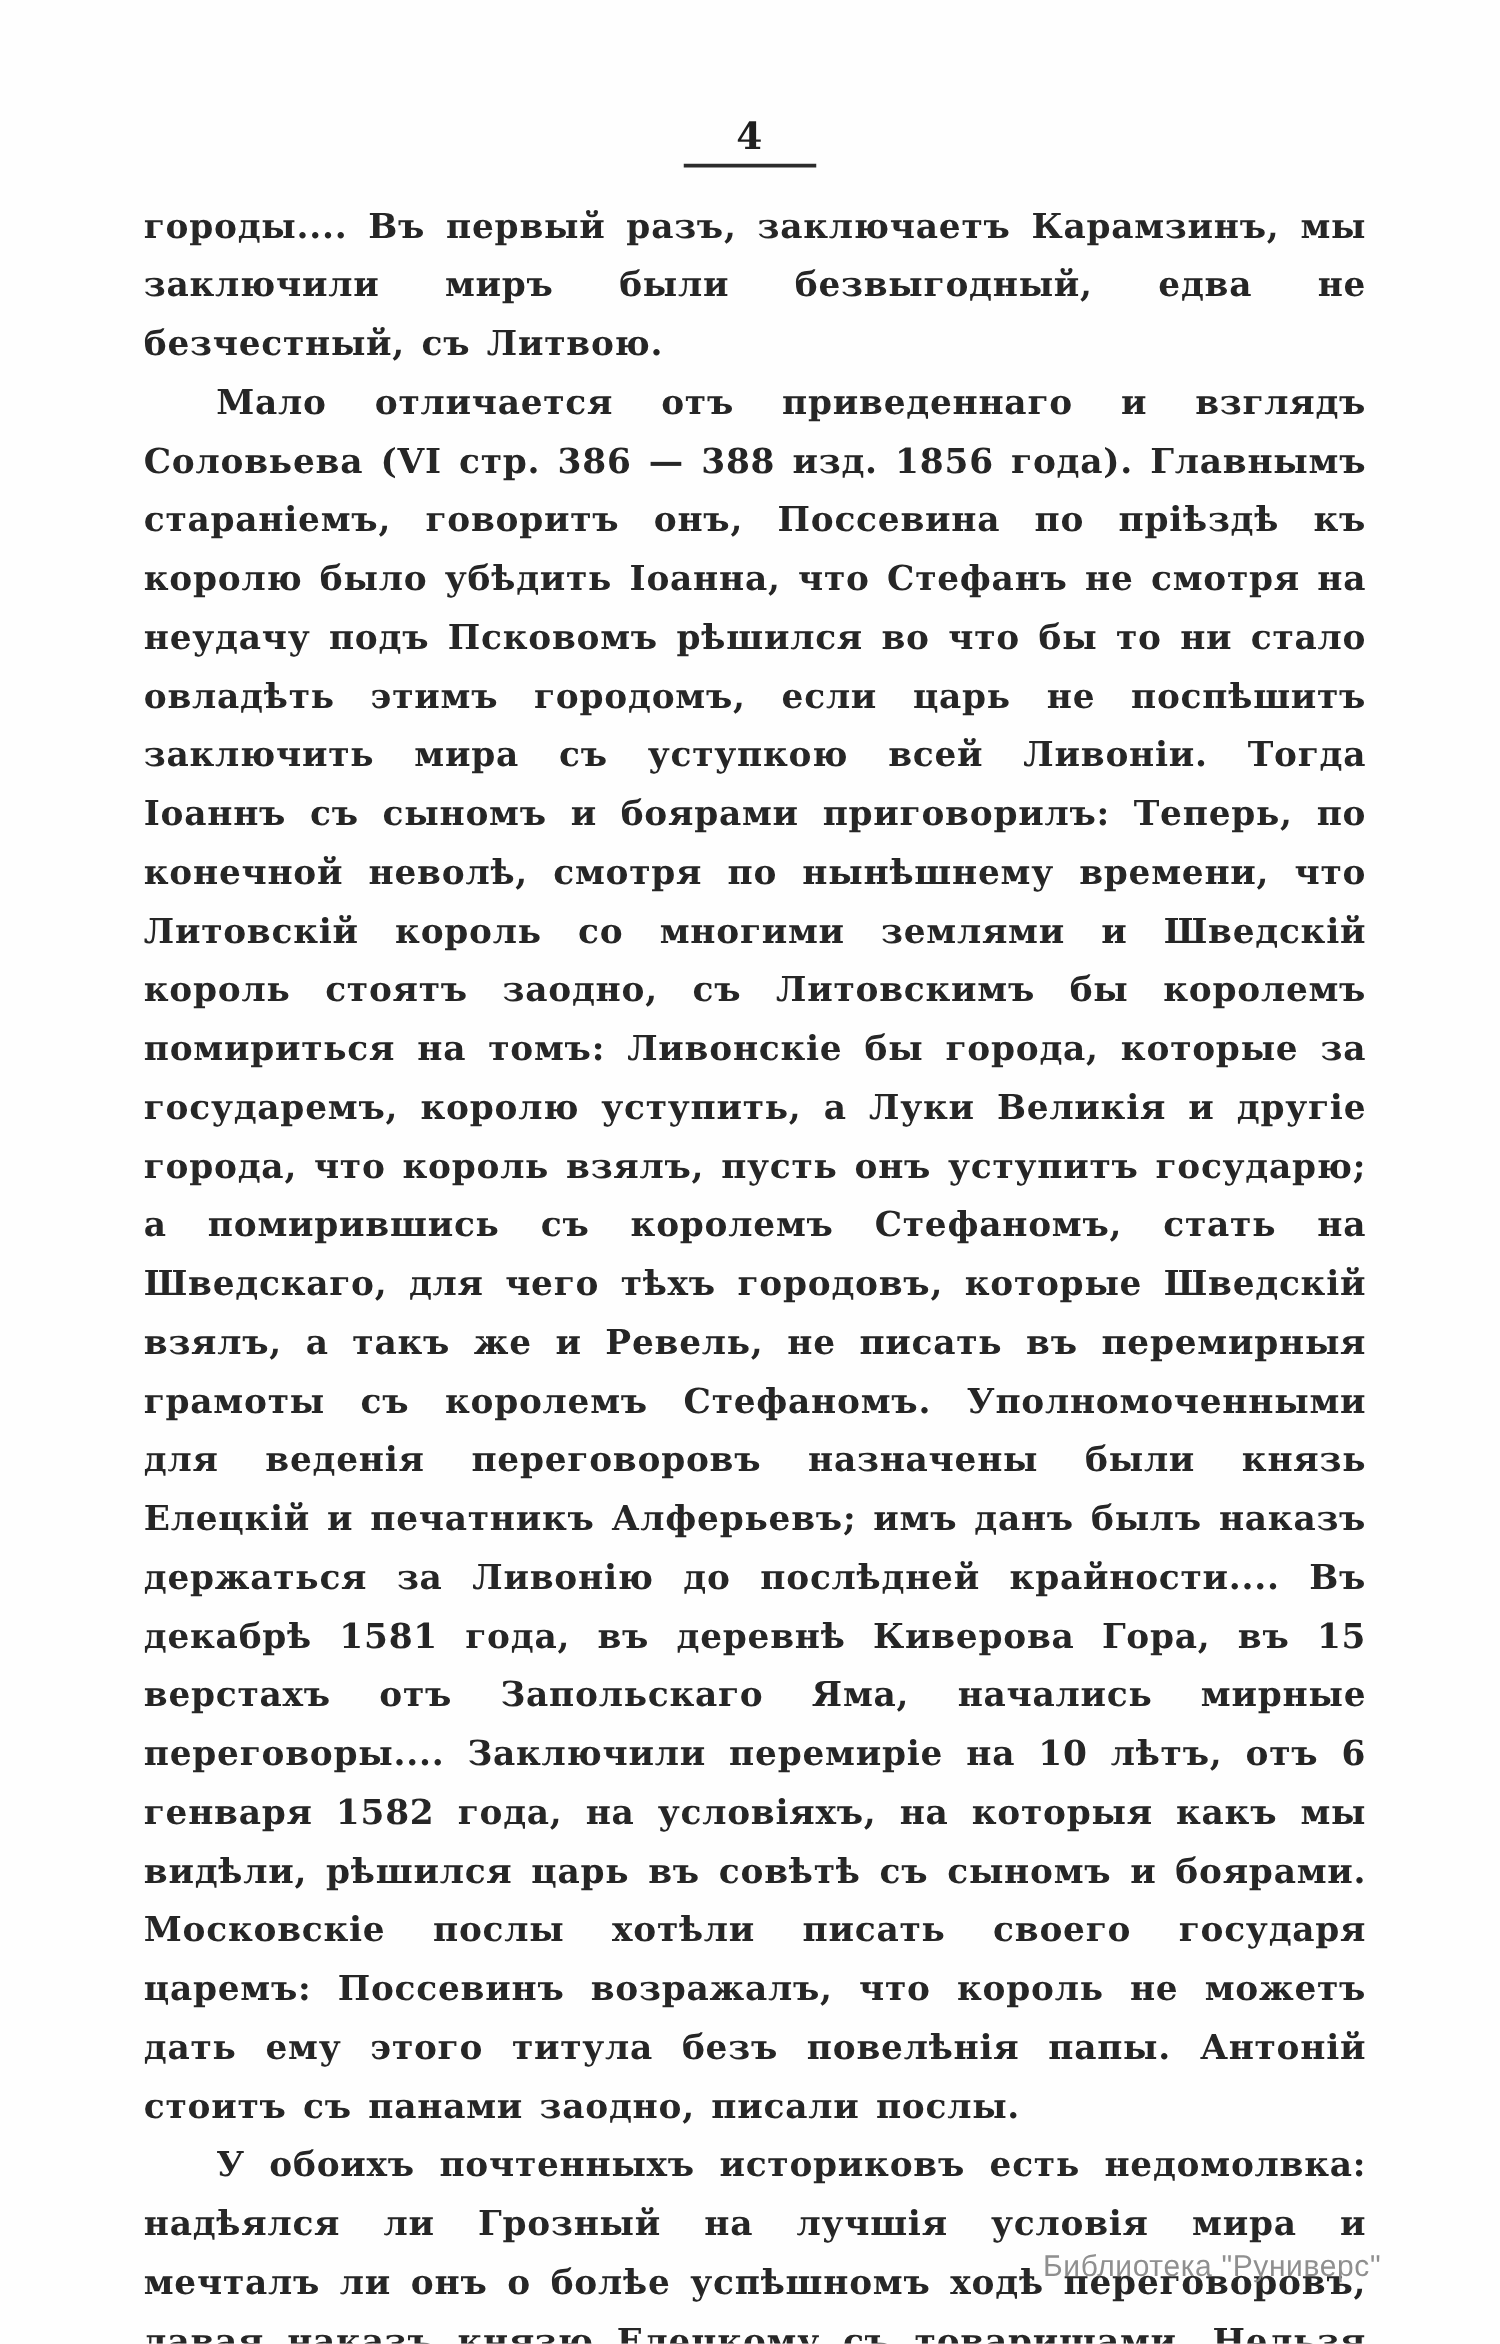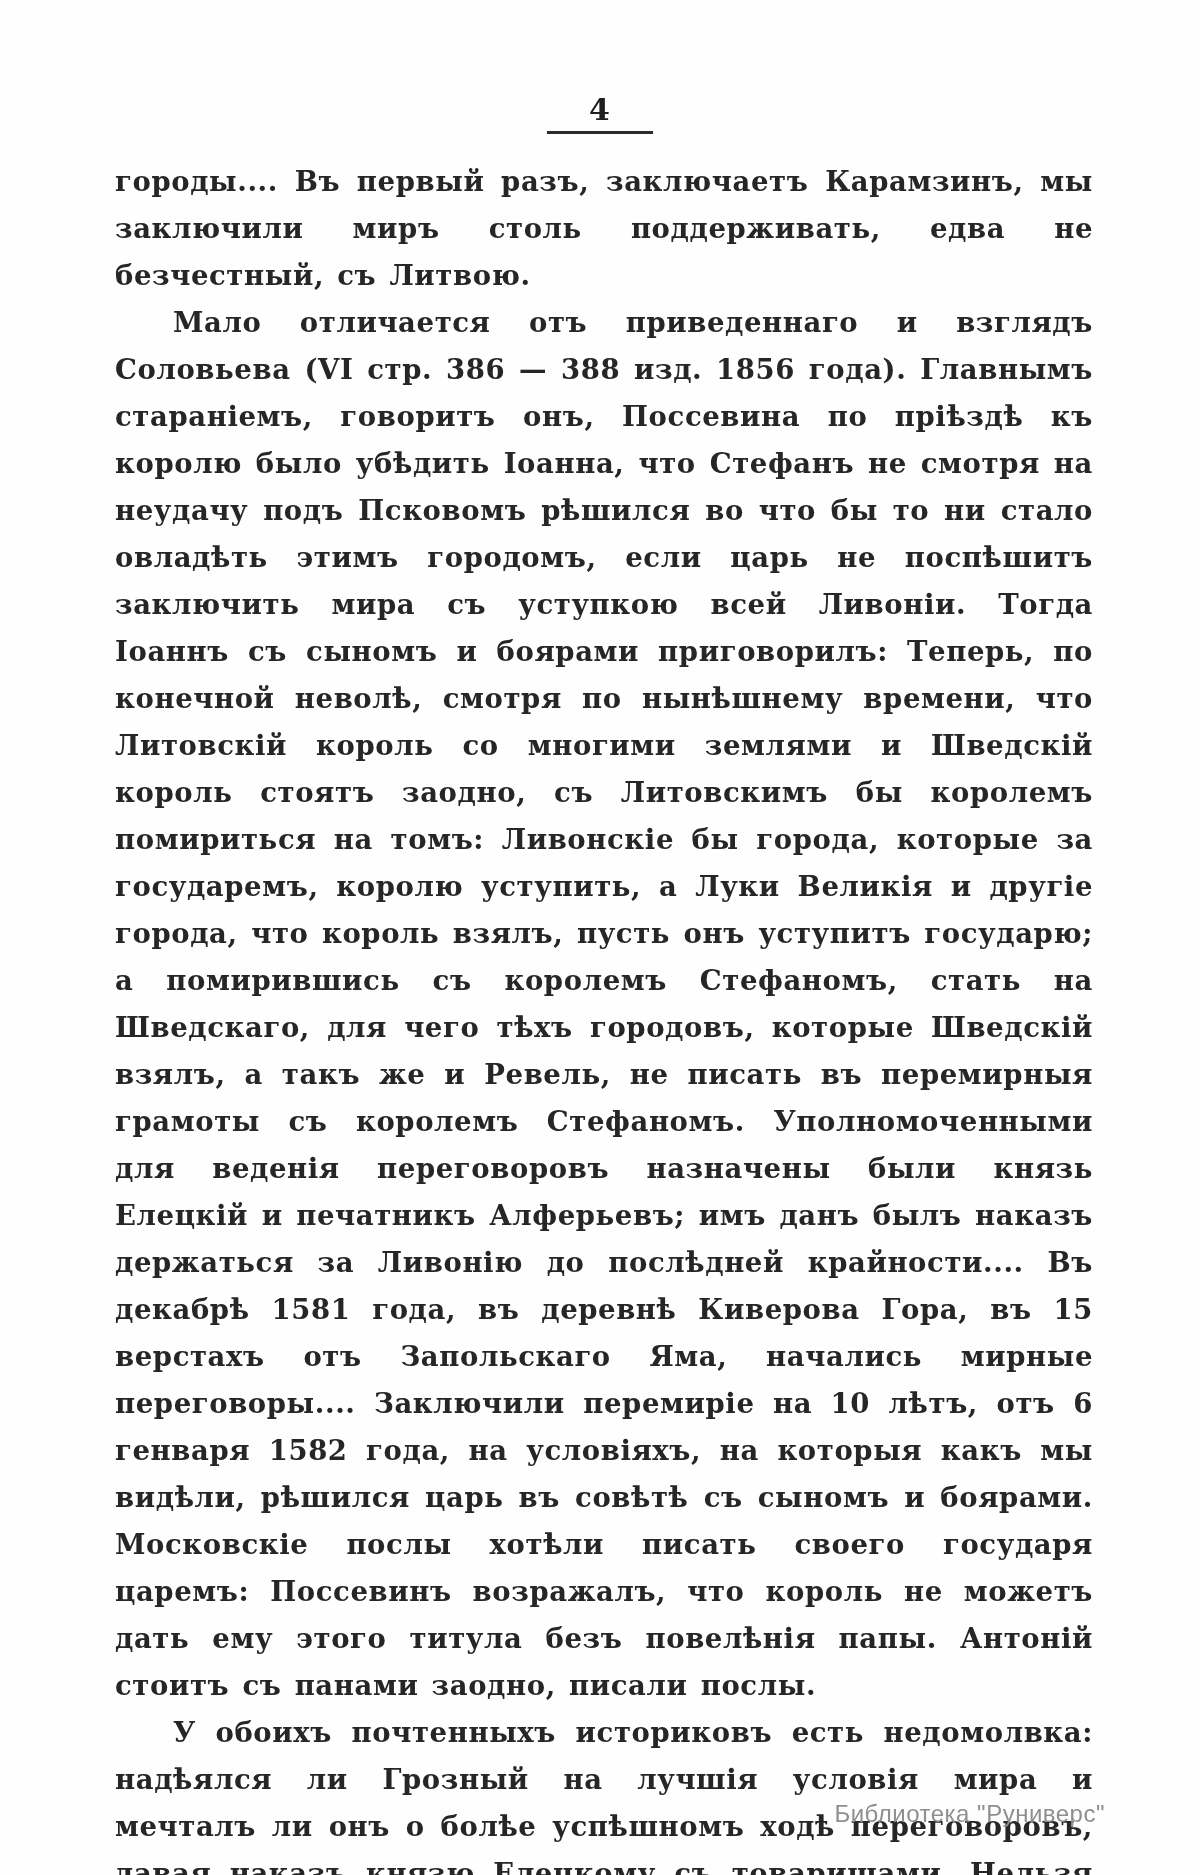--- a/index.html
+++ b/index.html
@@ -67,20 +67,20 @@
 </head>
 <body>
 
 <div class="scan-page">
 
   <div class="page-number-wrap">
     <div class="page-number">4</div>
   </div>
 
   <div class="text-block">
-    <p class="para no-indent">городы.... Въ первый разъ, заключаетъ Карамзинъ, мы заключили миръ столь поддерживать, едва не безчестный, съ Литвою.</p>
+    <p class="para no-indent">городы.... Въ первый разъ, заключаетъ Карамзинъ, мы заключили миръ были безвыгодный, едва не безчестный, съ Литвою.</p>
     <p class="para">Мало отличается отъ приведеннаго и взглядъ Соловьева (VI стр. 386 — 388 изд. 1856 года). Главнымъ стараніемъ, говоритъ онъ, Поссевина по пріѣздѣ къ королю было убѣдить Іоанна, что Стефанъ не смотря на неудачу подъ Псковомъ рѣшился во что бы то ни стало овладѣть этимъ городомъ, если царь не поспѣшитъ заключить мира съ уступкою всей Ливоніи. Тогда Іоаннъ съ сыномъ и боярами приговорилъ: Теперь, по конечной неволѣ, смотря по нынѣшнему времени, что Литовскій король со многими землями и Шведскій король стоятъ заодно, съ Литовскимъ бы королемъ помириться на томъ: Ливонскіе бы города, которые за государемъ, королю уступить, а Луки Великія и другіе города, что король взялъ, пусть онъ уступитъ государю; а помирившись съ королемъ Стефаномъ, стать на Шведскаго, для чего тѣхъ городовъ, которые Шведскій взялъ, а такъ же и Ревель, не писать въ перемирныя грамоты съ королемъ Стефаномъ. Уполномоченными для веденія переговоровъ назначены были князь Елецкій и печатникъ Алферьевъ; имъ данъ былъ наказъ держаться за Ливонію до послѣдней крайности.... Въ декабрѣ 1581 года, въ деревнѣ Киверова Гора, въ 15 верстахъ отъ Запольскаго Яма, начались мирные переговоры.... Заключили перемиріе на 10 лѣтъ, отъ 6 генваря 1582 года, на условіяхъ, на которыя какъ мы видѣли, рѣшился царь въ совѣтѣ съ сыномъ и боярами. Московскіе послы хотѣли писать своего государя царемъ: Поссевинъ возражалъ, что король не можетъ дать ему этого титула безъ повелѣнія папы. Антоній стоитъ съ панами заодно, писали послы.</p>
     <p class="para">У обоихъ почтенныхъ историковъ есть недомолвка: надѣялся ли Грозный на лучшія условія мира и мечталъ ли онъ о болѣе успѣшномъ ходѣ переговоровъ, давая наказъ князю Елецкому съ товарищами. Нельзя не видѣть, что Поссевинъ считалъ перемиріе, при существовавшихъ обстоятельствахъ, не безвыгоднымъ для Россіи, ибо зачѣмъ же иначе было ему питать надежды на благодарность Ивана Грознаго, къ которому онъ отправился сейчасъ же по заключеніи перемирія. По самому характеру миссіи Поссевина въ Москвѣ можно судить, что ему нельзя было слишкомъ энергично поддерживать интересы Польши. Поэтому мы считаемъ ближе къ истинѣ взглядъ графа Д. А.</p>
   </div>
 
   <div class="watermark">Библиотека "Руниверс"</div>
 
 </div>
 
 </body></html>

